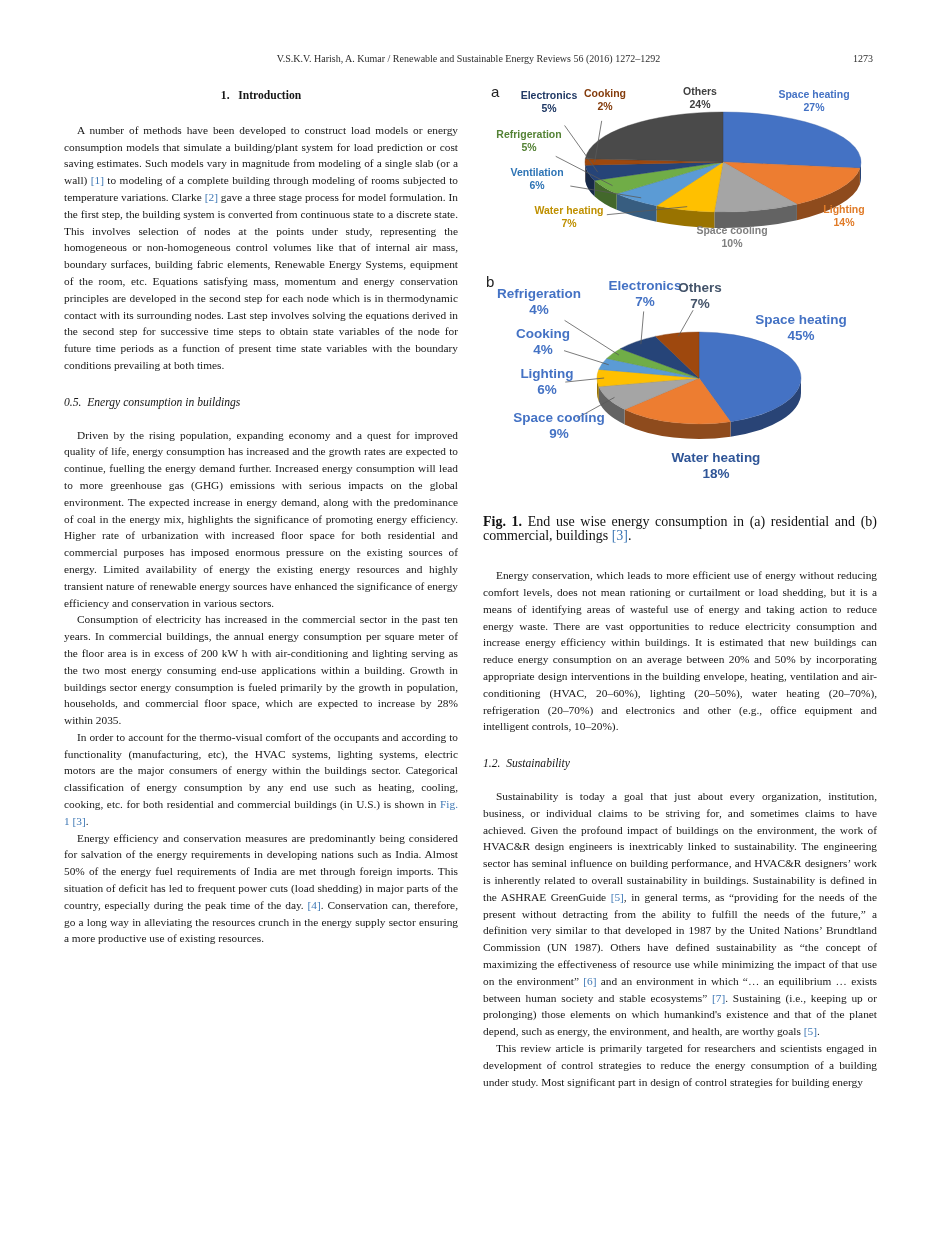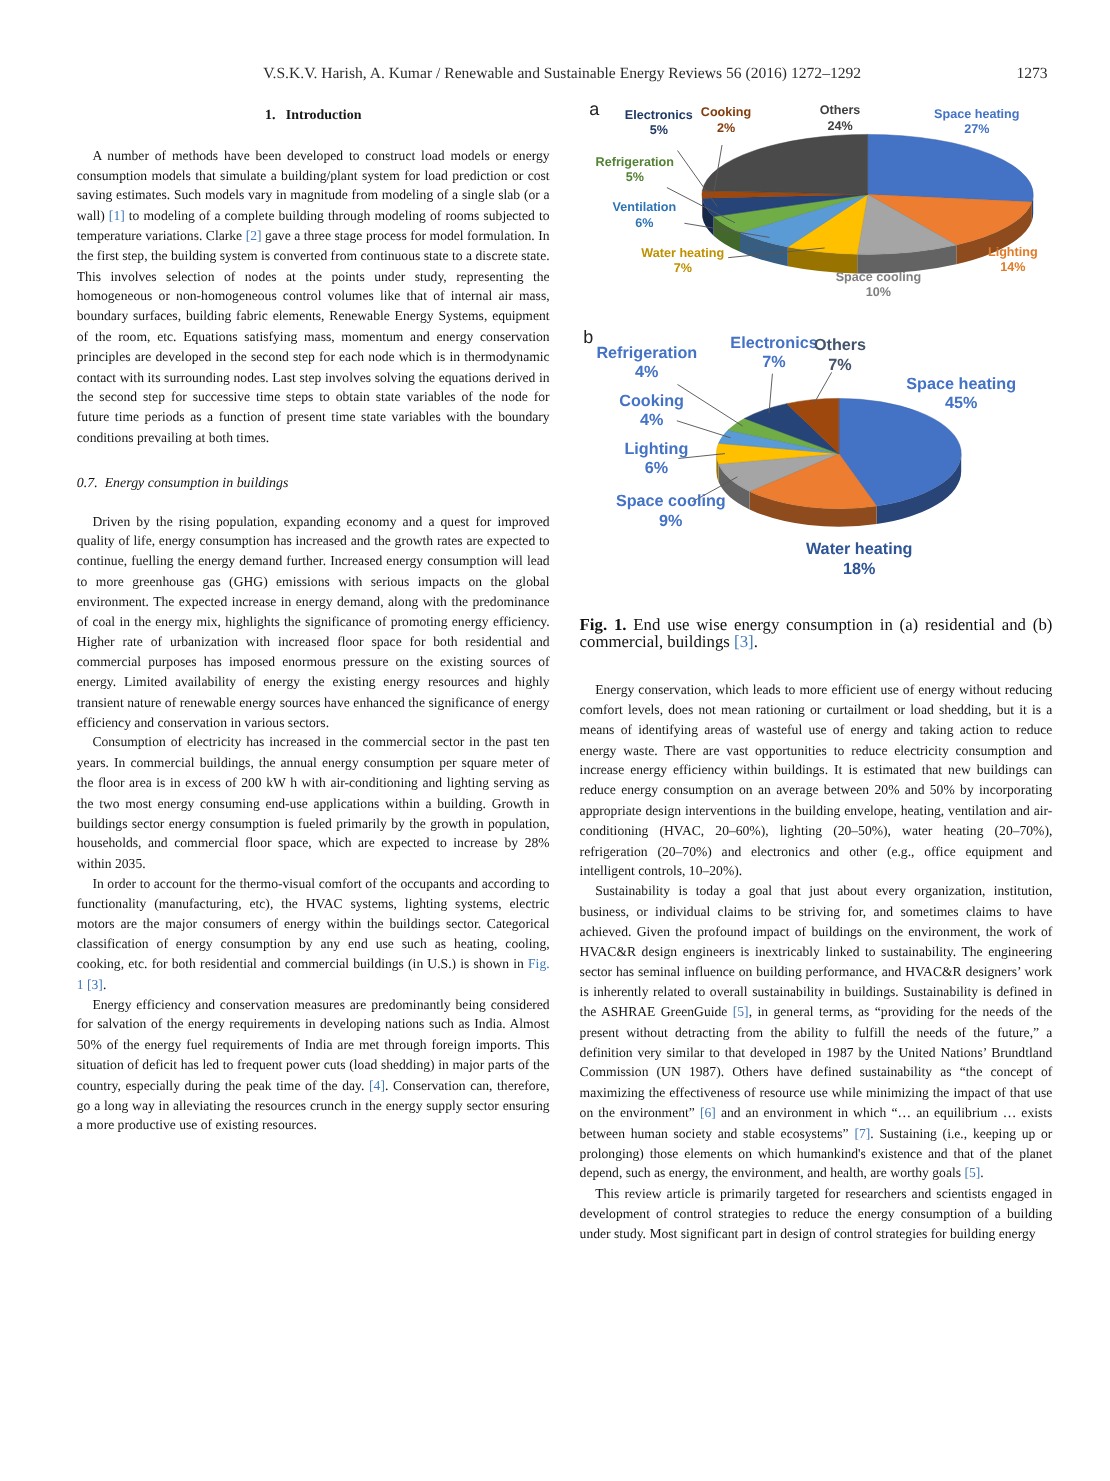--- a/index.html
+++ b/index.html
@@ -8,21 +8,21 @@
     background:#ffffff;
     font-family:"Liberation Serif", serif;
     color:#161616;
     position:relative;
     overflow:hidden;
   }
   .page { position:absolute; inset:0; }
 
   .running-header {
     position:absolute; top:53px; left:64px; right:52px;
-    font-size:13px; color:#2d2d2d;
+    font-size:10px; color:#2d2d2d;
   }
   .run-title { text-align:center; }
   .page-num  { position:absolute; right:0; top:0;text-align:right; }
 
   .col {
     position:absolute; width:394px;
     font-size:11.35px; line-height:16.8px;
     text-align:justify;
   }
   .col-left  { left:64px;  top:88px; }
@@ -70,21 +70,21 @@
   <div class="running-header">
     <div class="run-title">V.S.K.V. Harish, A. Kumar / Renewable and Sustainable Energy Reviews 56 (2016) 1272–1292</div>
     <div class="page-num">1273</div>
   </div>
 
   <div class="col col-left">
     <h2 class="sec">1.   Introduction</h2>
     <div>
         <p class="para"><span>A number of methods have been developed to construct load models or energy consumption models that simulate a building/plant system for load prediction or cost saving estimates. Such models vary in magnitude from modeling of a single slab (or a wall) </span><span class="cite" style="color: rgb(63, 120, 181);">[1]</span><span> to modeling of a complete building through modeling of rooms subjected to temperature variations. Clarke </span><span class="cite" style="color: rgb(63, 120, 181);">[2]</span><span> gave a three stage process for model formulation. In the first step, the building system is converted from continuous state to a discrete state. This involves selection of nodes at the points under study, representing the homogeneous or non-homogeneous control volumes like that of internal air mass, boundary surfaces, building fabric elements, Renewable Energy Systems, equipment of the room, etc. Equations satisfying mass, momentum and energy conservation principles are developed in the second step for each node which is in thermodynamic contact with its surrounding nodes. Last step involves solving the equations derived in the second step for successive time steps to obtain state variables of the node for future time periods as a function of present time state variables with the boundary conditions prevailing at both times.</span></p>
       </div>
-    <h3 class="subsec">0.7.  Energy consumption in buildings</h3>
+    <h3 class="subsec">0.5.  Energy consumption in buildings</h3>
     <div>
         <p class="para"><span>Driven by the rising population, expanding economy and a quest for improved quality of life, energy consumption has increased and the growth rates are expected to continue, fuelling the energy demand further. Increased energy consumption will lead to more greenhouse gas (GHG) emissions with serious impacts on the global environment. The expected increase in energy demand, along with the predominance of coal in the energy mix, highlights the significance of promoting energy efficiency. Higher rate of urbanization with increased floor space for both residential and commercial purposes has imposed enormous pressure on the existing sources of energy. Limited availability of energy the existing energy resources and highly transient nature of renewable energy sources have enhanced the significance of energy efficiency and conservation in various sectors.</span></p>
         <p class="para"><span>Consumption of electricity has increased in the commercial sector in the past ten years. In commercial buildings, the annual energy consumption per square meter of the floor area is in excess of 200 kW h with air-conditioning and lighting serving as the two most energy consuming end-use applications within a building. Growth in buildings sector energy consumption is fueled primarily by the growth in population, households, and commercial floor space, which are expected to increase by 28% within 2035.</span></p>
         <p class="para"><span>In order to account for the thermo-visual comfort of the occupants and according to functionality (manufacturing, etc), the HVAC systems, lighting systems, electric motors are the major consumers of energy within the buildings sector. Categorical classification of energy consumption by any end use such as heating, cooling, cooking, etc. for both residential and commercial buildings (in U.S.) is shown in </span><span class="cite" style="color: rgb(63, 120, 181);">Fig. 1</span><span> </span><span class="cite" style="color: rgb(63, 120, 181);">[3]</span><span>.</span></p>
         <p class="para"><span>Energy efficiency and conservation measures are predominantly being considered for salvation of the energy requirements in developing nations such as India. Almost 50% of the energy fuel requirements of India are met through foreign imports. This situation of deficit has led to frequent power cuts (load shedding) in major parts of the country, especially during the peak time of the day. </span><span class="cite" style="color: rgb(63, 120, 181);">[4]</span><span>. Conservation can, therefore, go a long way in alleviating the resources crunch in the energy supply sector ensuring a more productive use of existing resources.</span></p>
       </div>
   </div>
 
   <div class="col col-right">
     <figure>
@@ -151,19 +151,20 @@
             <text x="60" y="72" text-anchor="middle" font-size="13.5" fill="#4472c4"><tspan x="60">Cooking</tspan><tspan x="60" dy="16">4%</tspan></text>
             <text x="56" y="32" text-anchor="middle" font-size="13.5" fill="#4472c4"><tspan x="56">Refrigeration</tspan><tspan x="56" dy="16">4%</tspan></text>
             <text x="162" y="24" text-anchor="middle" font-size="13.5" fill="#4472c4"><tspan x="162">Electronics</tspan><tspan x="162" dy="16">7%</tspan></text>
             <text x="217" y="26" text-anchor="middle" font-size="13.5" fill="#44546a"><tspan x="217">Others</tspan><tspan x="217" dy="16">7%</tspan></text>
           </svg></div>
       <figcaption class="caption"><span class="b">Fig. 1.</span><span> End use wise energy consumption in (a) residential and (b) commercial, buildings </span><span class="cite" style="color: rgb(63, 120, 181);">[3]</span><span>.</span></figcaption>
     </figure>
     <div class="after-figure">
         <p class="para"><span>Energy conservation, which leads to more efficient use of energy without reducing comfort levels, does not mean rationing or curtailment or load shedding, but it is a means of identifying areas of wasteful use of energy and taking action to reduce energy waste. There are vast opportunities to reduce electricity consumption and increase energy efficiency within buildings. It is estimated that new buildings can reduce energy consumption on an average between 20% and 50% by incorporating appropriate design interventions in the building envelope, heating, ventilation and air-conditioning (HVAC, 20–60%), lighting (20–50%), water heating (20–70%), refrigeration (20–70%) and electronics and other (e.g., office equipment and intelligent controls, 10–20%).</span></p>
       </div>
+    <h3 class="subsec">1.2.  Sustainability</h3>
     <div>
         <p class="para"><span>Sustainability is today a goal that just about every organization, institution, business, or individual claims to be striving for, and sometimes claims to have achieved. Given the profound impact of buildings on the environment, the work of HVAC&amp;R design engineers is inextricably linked to sustainability. The engineering sector has seminal influence on building performance, and HVAC&amp;R designers’ work is inherently related to overall sustainability in buildings. Sustainability is defined in the ASHRAE GreenGuide </span><span class="cite" style="color: rgb(63, 120, 181);">[5]</span><span>, in general terms, as “providing for the needs of the present without detracting from the ability to fulfill the needs of the future,” a definition very similar to that developed in 1987 by the United Nations’ Brundtland Commission (UN 1987). Others have defined sustainability as “the concept of maximizing the effectiveness of resource use while minimizing the impact of that use on the environment” </span><span class="cite" style="color: rgb(63, 120, 181);">[6]</span><span> and an environment in which “… an equilibrium … exists between human society and stable ecosystems” </span><span class="cite" style="color: rgb(63, 120, 181);">[7]</span><span>. Sustaining (i.e., keeping up or prolonging) those elements on which humankind's existence and that of the planet depend, such as energy, the environment, and health, are worthy goals </span><span class="cite" style="color: rgb(63, 120, 181);">[5]</span><span>.</span></p>
         <p class="para"><span>This review article is primarily targeted for researchers and scientists engaged in development of control strategies to reduce the energy consumption of a building under study. Most significant part in design of control strategies for building energy</span></p>
       </div>
   </div>
 
 </div>
 
 </body></html>

